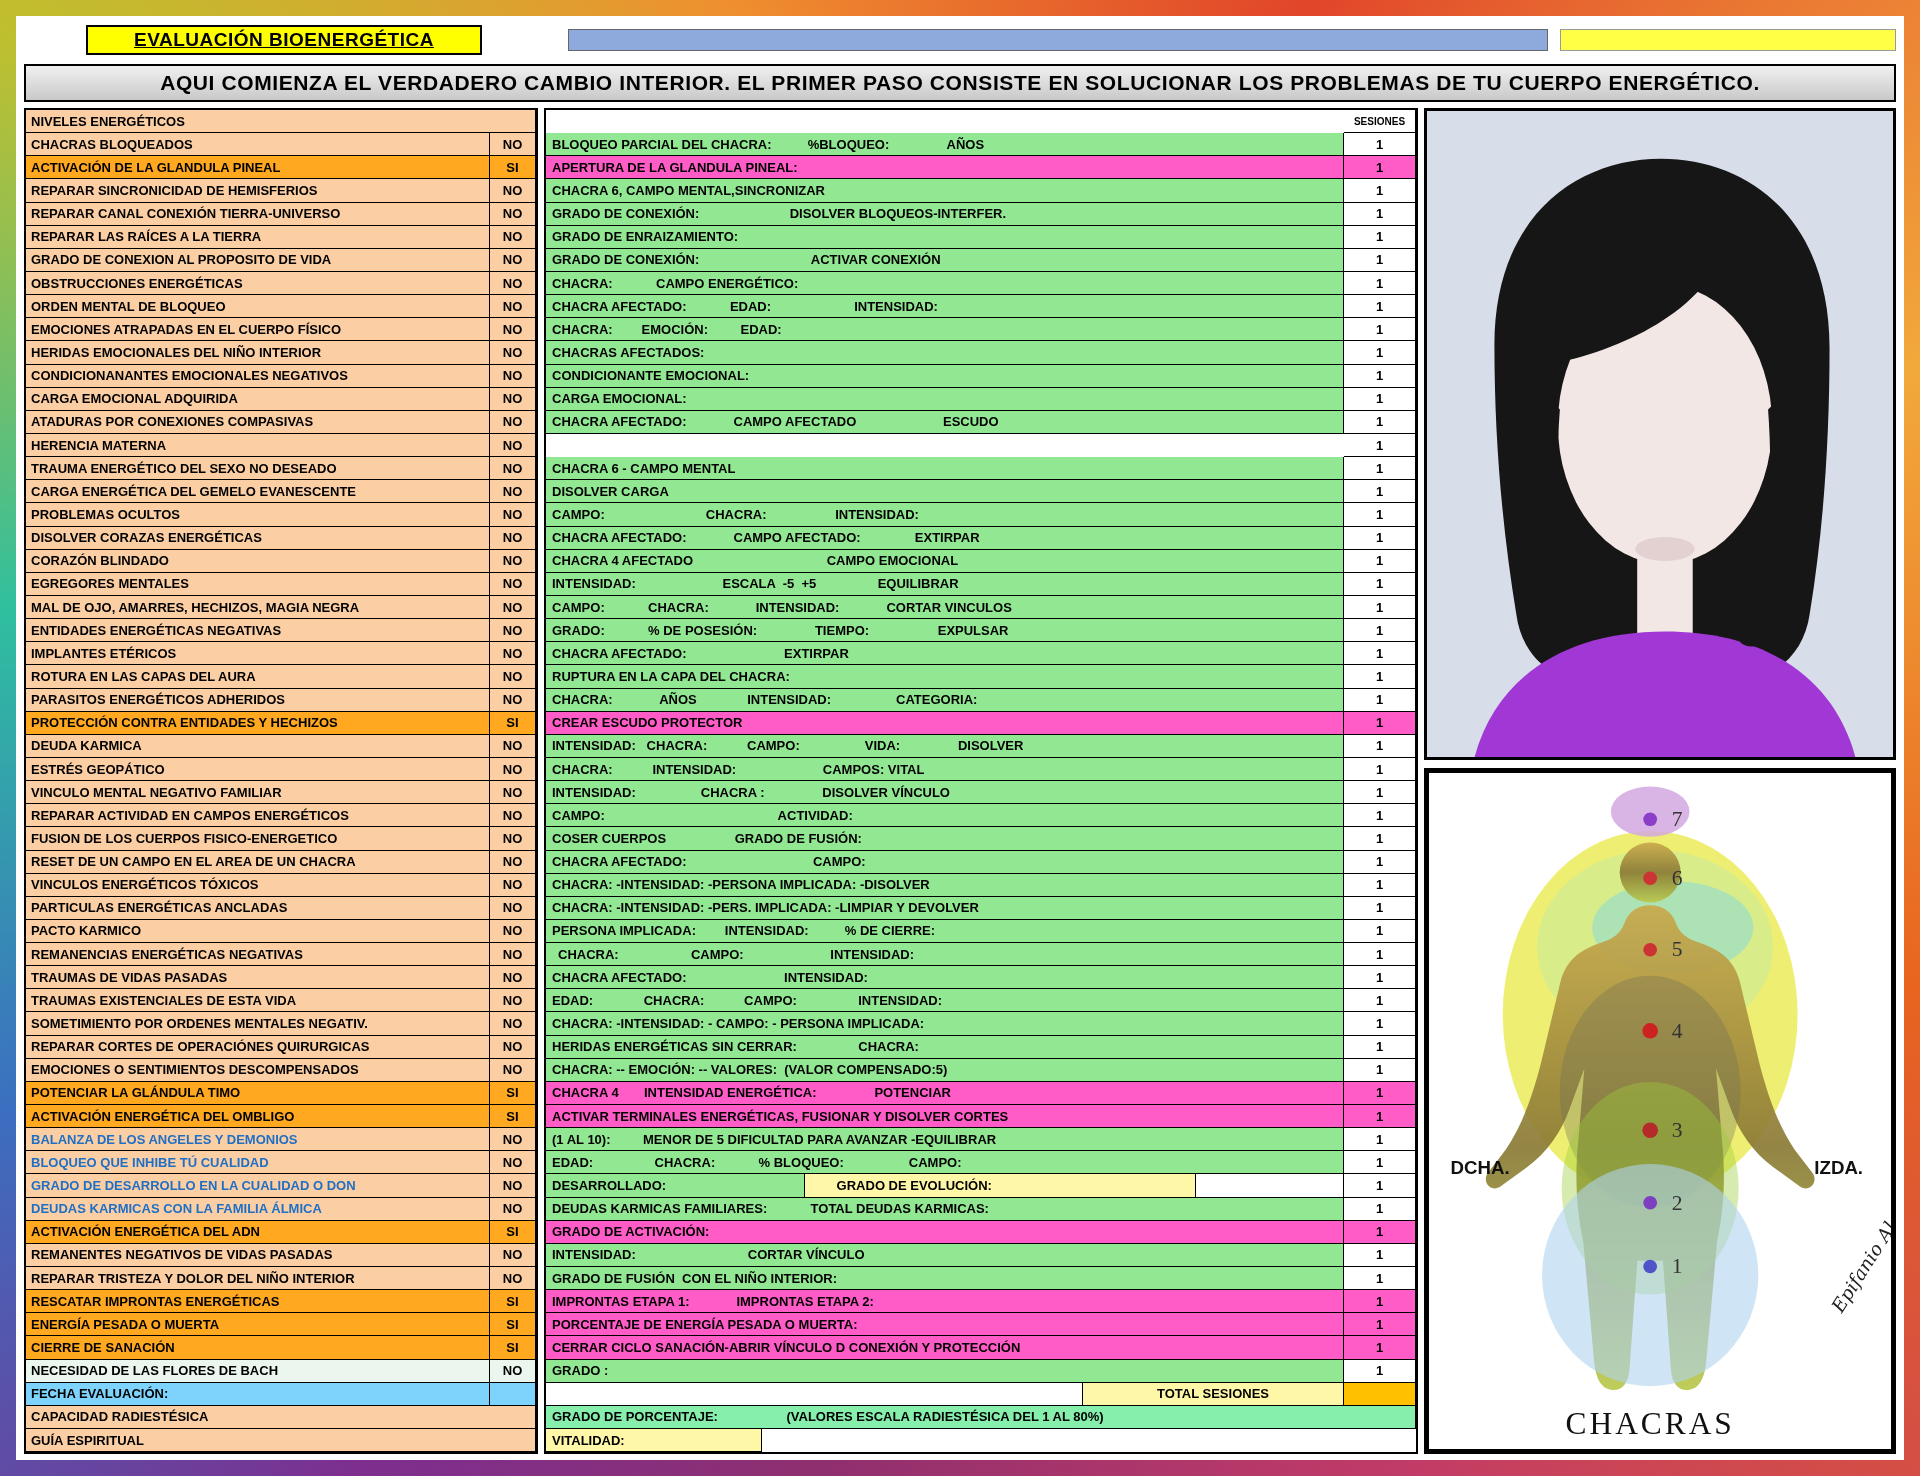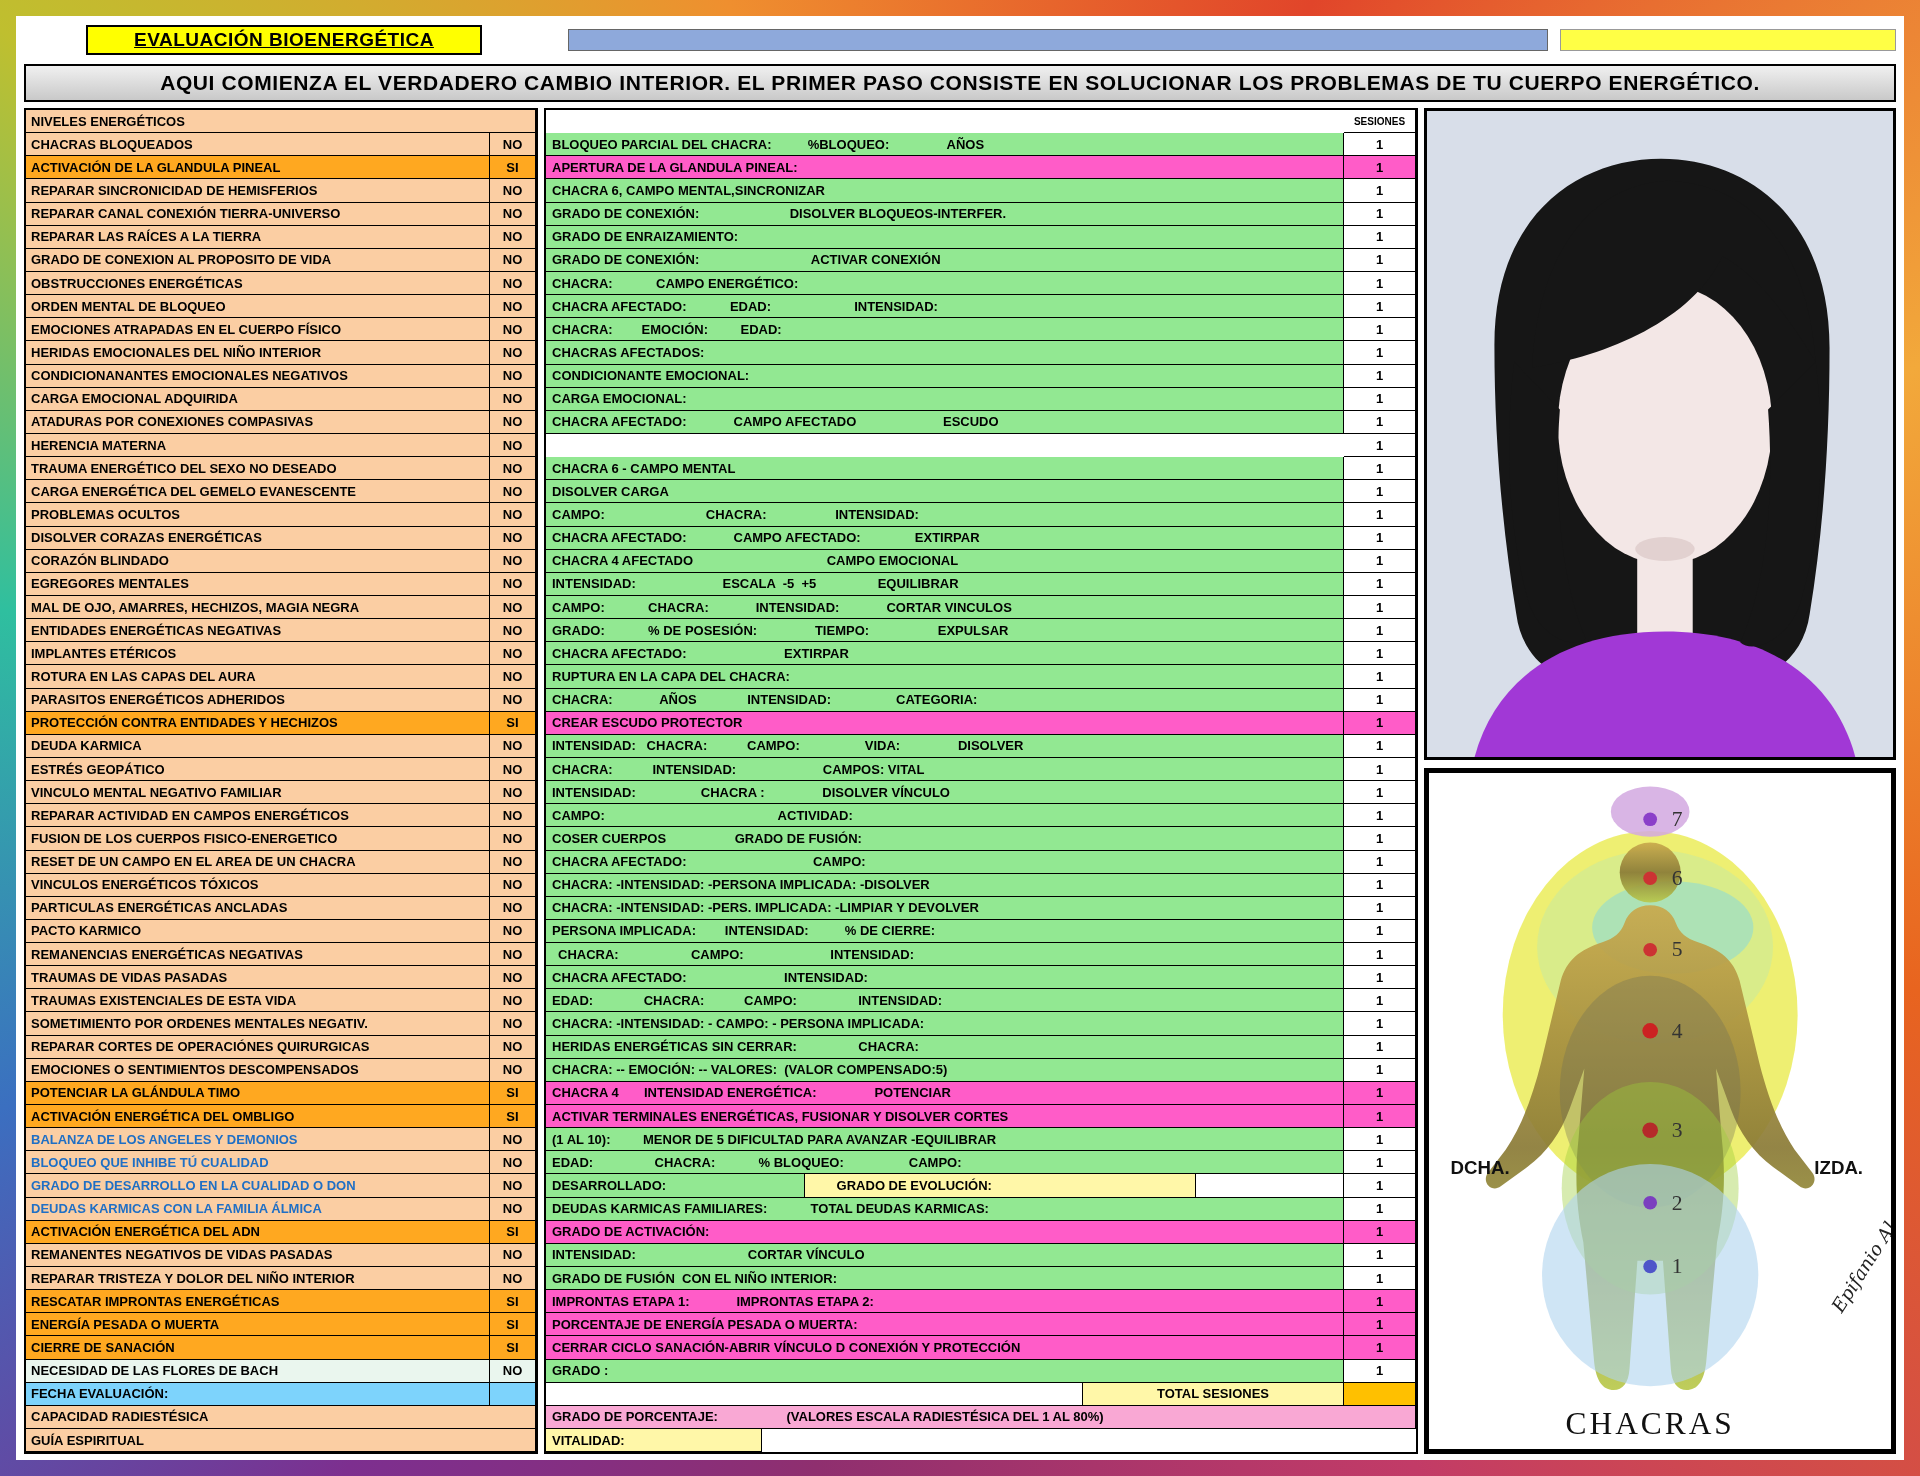--- a/index.html
+++ b/index.html
@@ -58,21 +58,21 @@
   .bg-o { background: #FFA820; }
   .bg-b { background: #FBCEA3; color: #1F6FC5; }
   .bg-w { background: #7dd3fc; }
   .bg-m { background: #EAF6EE; }
   .flag { color: #000; }
 
   
   .mid-g  { background: #92E892; }
   .mid-k  { background: #FF5CC8; }
   .mid-y  { background: #f9a8d4; margin-top: 29px; }
-  .mid-y2 { background: #f9a8d4; }
+  .mid-y2 { background: #86efac; }
   .mid-yb { background: #FFF7A8; }
   .mid-w  { background: #FFFFFF; }
 
   
   .sess-n { background: #FFFFFF; }
   .sess-h { background: #FFFFFF; font-size: 10px; }
   .sess-o { background: #FFC000; }
   .sess-k { background: #FF5CC8; }
 
   

